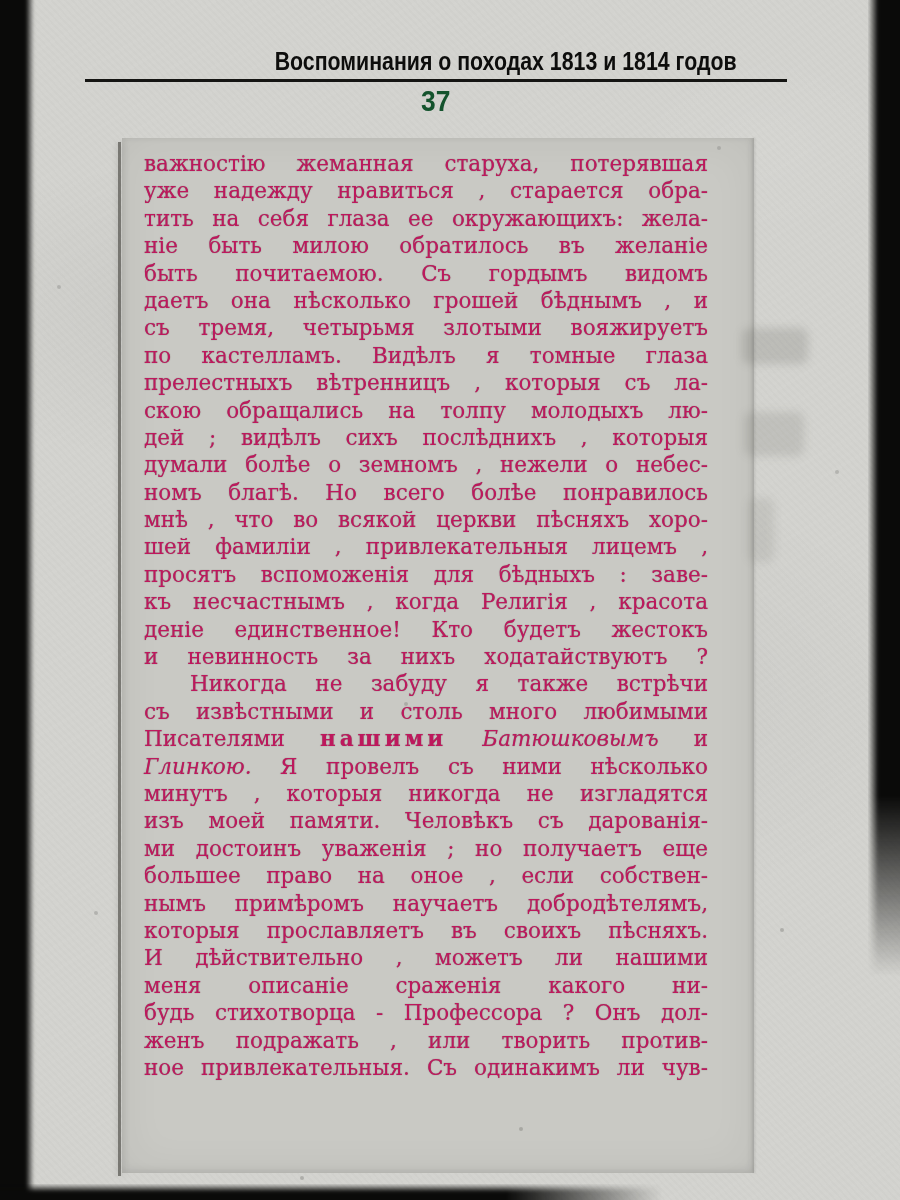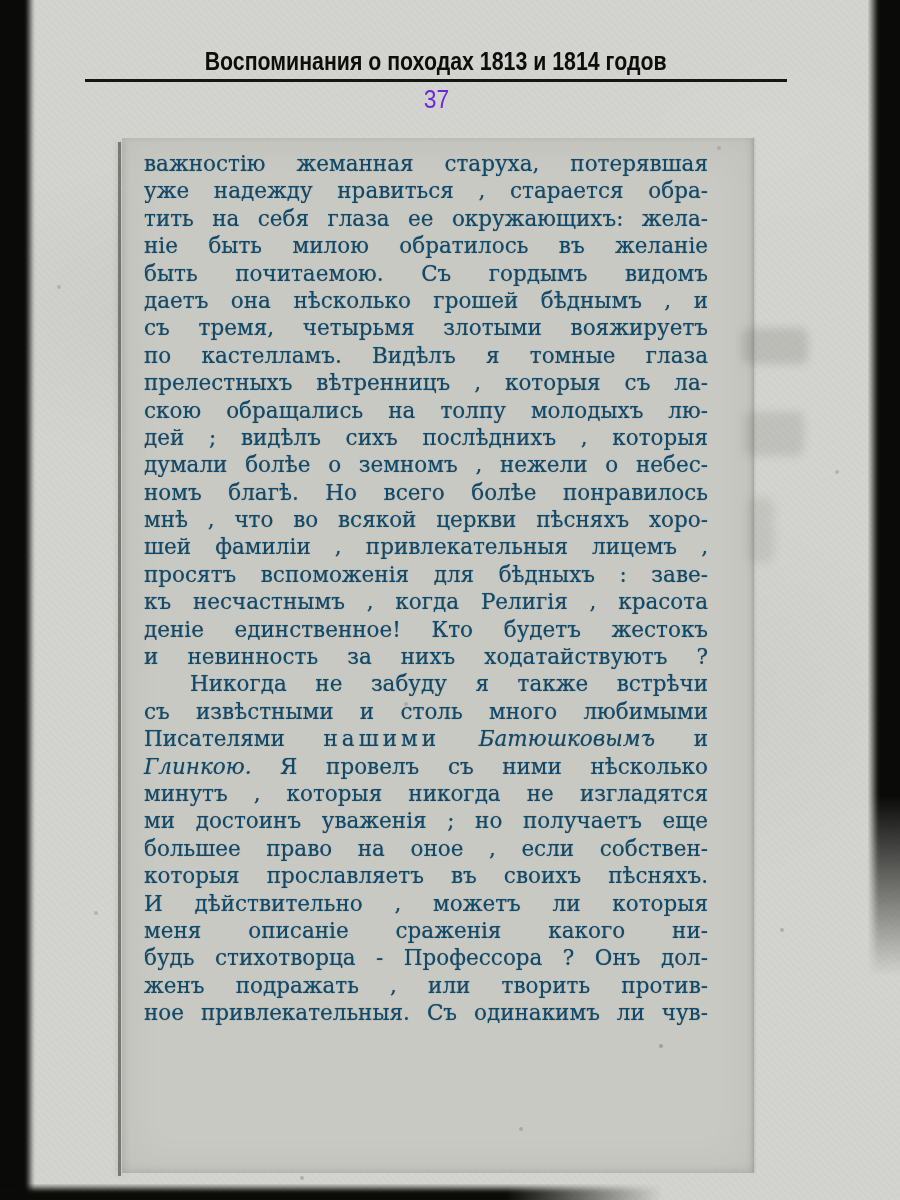--- a/index.html
+++ b/index.html
@@ -55,44 +55,44 @@
     background:linear-gradient(90deg,#0a0a09 78%,rgba(10,10,9,0));}
   .edge-right{right:-4px;top:-4px;width:36px;height:1000px;
     background:linear-gradient(270deg,#0a0a09 72%,rgba(10,10,9,0));
     -webkit-mask-image:linear-gradient(180deg,#000 0 80%,transparent 98%);
     mask-image:linear-gradient(180deg,#000 0 80%,transparent 98%);}
   .edge-bottom{left:-4px;bottom:-4px;width:680px;height:20px;
     background:linear-gradient(0deg,#0a0a09 60%,rgba(10,10,9,0));
     -webkit-mask-image:linear-gradient(90deg,#000 0 75%,transparent 98%);
     mask-image:linear-gradient(90deg,#000 0 75%,transparent 98%);}
   
-  .header-wrap{position:absolute;left:85px;top:0;width:702px;text-align:center;}
+  .header-wrap{position:absolute;left:85px;top:0;width:702px;text-align:right;}
   .book-title{
     display:inline-block;margin-top:46px;
     font-family:"Liberation Sans", sans-serif;font-weight:700;font-size:26px;
     color:#0d0d0c;letter-spacing:0;white-space:nowrap;
     transform:scaleX(0.82);transform-origin:center;
   }
   .header-rule{position:absolute;left:85px;top:79px;width:702px;height:3px;background:#151513;}
   .page-number{
     position:absolute;left:85px;top:84px;width:702px;text-align:center;
-    font-family:"Liberation Sans", sans-serif;font-weight:400;font-size:26px;color:#6d28d9;
+    font-family:"Liberation Sans", sans-serif;font-weight:700;font-size:30px;color:#14532d;
   }
   .page-number span{display:inline-block;transform:scaleX(0.88);}
   
   .page-text{
     position:absolute;left:144px;top:150px;width:564px;
-    font-size:21.5px;line-height:27.4px;color:#0c4a6e;
+    font-size:21.5px;line-height:27.4px;color:#be185d;
     word-spacing:1.5px;
     text-shadow:0 0 1px rgba(45,45,38,0.55);
   }
   .line{text-align:justify;text-align-last:justify;white-space:normal;height:27.4px;overflow:visible;}
   .line.indent{padding-left:46px;}
   .it{font-style:italic;}
-  .sp{letter-spacing:4px;}
+  .sp{letter-spacing:4px;font-weight:bold;}
   
   .bleed{position:absolute;background:rgba(70,68,60,0.16);filter:blur(4px);border-radius:8px;pointer-events:none;}
   .bleed-1{left:742px;top:328px;width:66px;height:36px;}
   .bleed-2{left:744px;top:412px;width:60px;height:44px;background:rgba(70,68,60,0.13);}
   .bleed-3{left:748px;top:498px;width:26px;height:64px;background:rgba(70,68,60,0.10);}
   .fold-light{position:absolute;left:753px;top:138px;width:2px;height:1035px;
     background:rgba(0,0,0,0.10);filter:blur(1px);}
 </style>
 </head>
 <body>
@@ -131,24 +131,26 @@
     <div class="line"><span>шей фамиліи , привлекательныя лицемъ ,</span></div>
     <div class="line"><span>просятъ вспоможенія для бѣдныхъ : заве-</span></div>
     <div class="line"><span>къ несчастнымъ , когда Религія , красота</span></div>
     <div class="line"><span>деніе единственное! Кто будетъ жестокъ</span></div>
     <div class="line"><span>и невинность за нихъ ходатайствуютъ ?</span></div>
     <div class="line indent"><span>Никогда не забуду я также встрѣчи</span></div>
     <div class="line"><span>съ извѣстными и столь много любимыми</span></div>
     <div class="line"><span>Писателями </span><span class="sp">нашими</span><span> </span><span class="it">Батюшковымъ</span><span> и</span></div>
     <div class="line"><span class="it">Глинкою.</span><span> Я провелъ съ ними нѣсколько</span></div>
     <div class="line"><span>минутъ , которыя никогда не изгладятся</span></div>
+    <div class="line"><span>изъ моей памяти. Человѣкъ съ дарованія-</span></div>
     <div class="line"><span>ми достоинъ уваженія ; но получаетъ еще</span></div>
     <div class="line"><span>большее право на оное , если собствен-</span></div>
+    <div class="line"><span>нымъ примѣромъ научаетъ добродѣтелямъ,</span></div>
     <div class="line"><span>которыя прославляетъ въ своихъ пѣсняхъ.</span></div>
-    <div class="line"><span>И дѣйствительно , можетъ ли которыя</span></div>
+    <div class="line"><span>И дѣйствительно , можетъ ли нашими</span></div>
     <div class="line"><span>меня описаніе сраженія какого ни-</span></div>
     <div class="line"><span>будь стихотворца - Профессора ? Онъ дол-</span></div>
     <div class="line"><span>женъ подражать , или творить против-</span></div>
     <div class="line"><span>ное привлекательныя. Съ одинакимъ ли чув-</span></div>
   </div>
 
 <div class="edge edge-left"></div>
 <div class="edge edge-right"></div>
 <div class="edge edge-bottom"></div>
 

